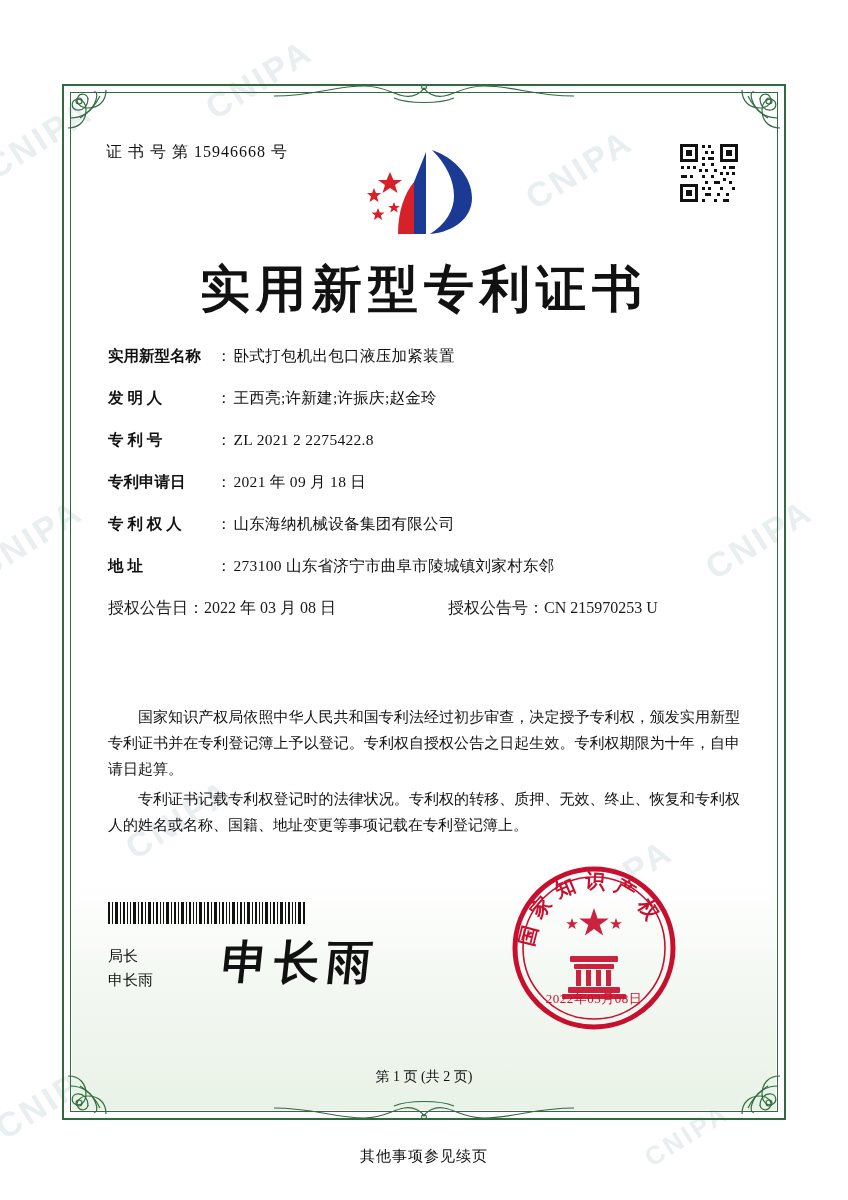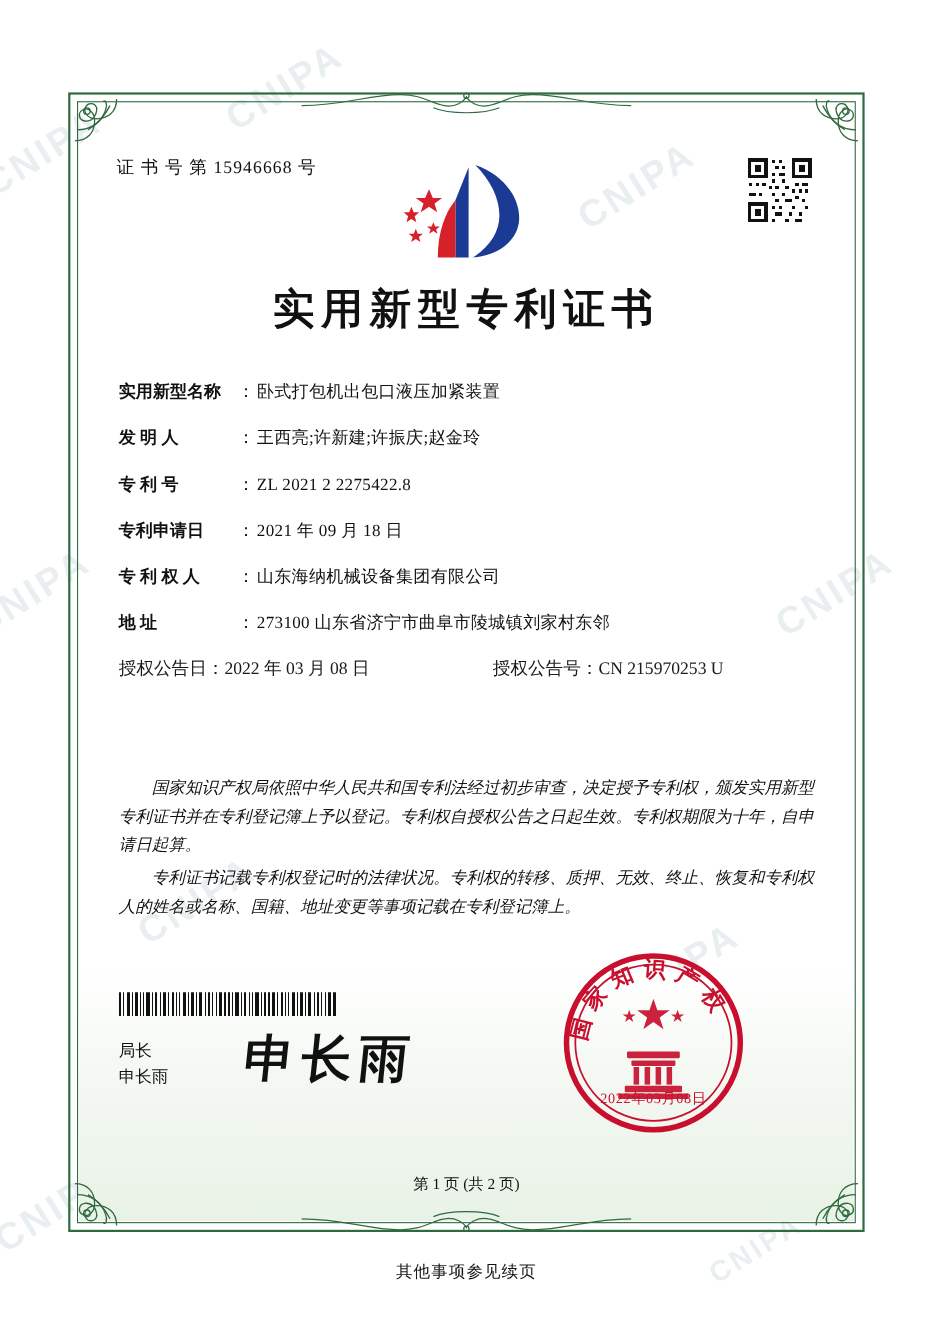--- a/index.html
+++ b/index.html
@@ -126,21 +126,21 @@
     height: 96px;
   }
   .logo svg { display: block; width: 100%; height: 100%; }
 
   .main-title {
     position: absolute;
     left: 0;
     right: 0;
     top: 172px;
     text-align: center;
-    font-size: 38px;
+    font-size: 50px;
     font-weight: bold;
     letter-spacing: 6px;
     color: #111;
     font-family: "DejaVu Serif", "Liberation Serif", serif;
   }
 
   .fields {
     position: absolute;
     left: 46px;
     right: 46px;
@@ -177,21 +177,20 @@
     right: 46px;
     top: 620px;
     font-size: 15px;
     line-height: 26px;
     color: #111;
     text-align: justify;
   }
   .paragraphs p {
     margin: 0 0 4px 0;
     text-indent: 2em;
-    font-style: italic;
   }
 
   
   .bottom-band {
     position: absolute;
     left: 10px;
     right: 10px;
     bottom: 10px;
     height: 230px;
     background: linear-gradient(180deg, #ffffff 0%, #f3f8f2 45%, #e9f2e7 100%);

